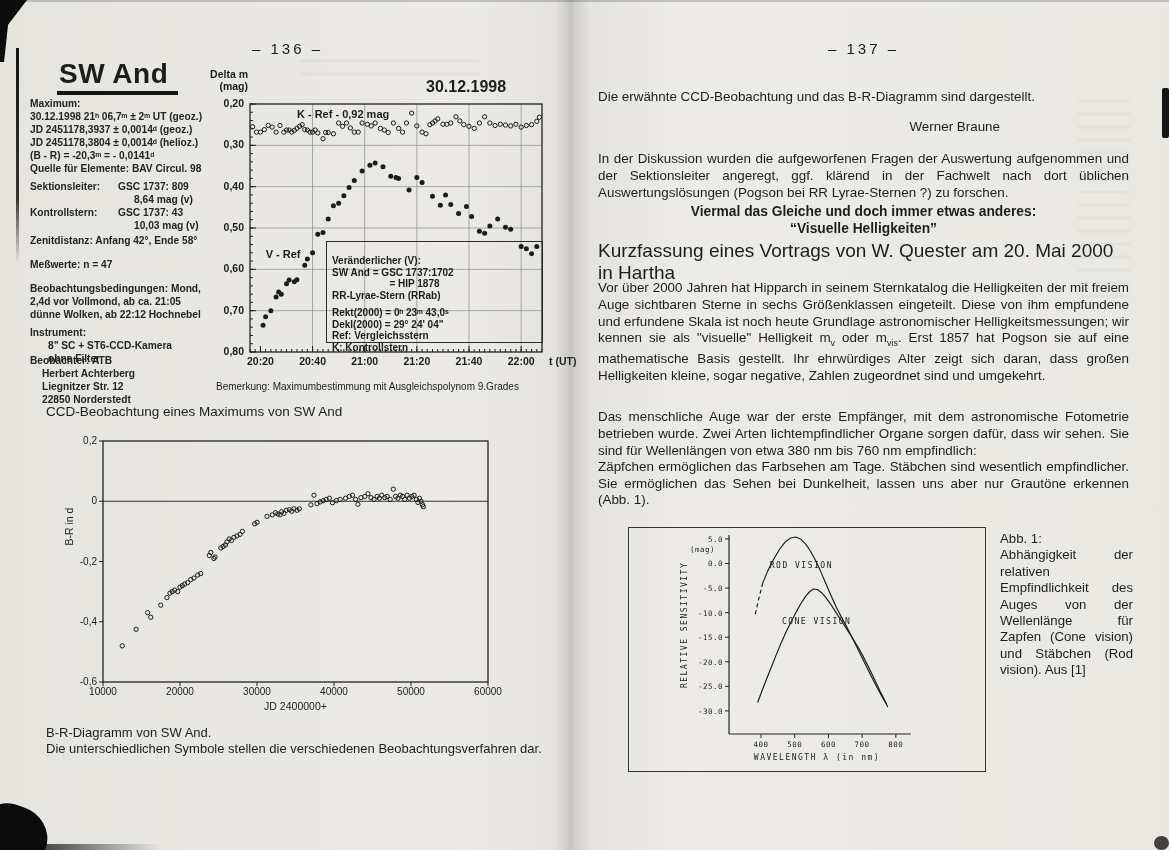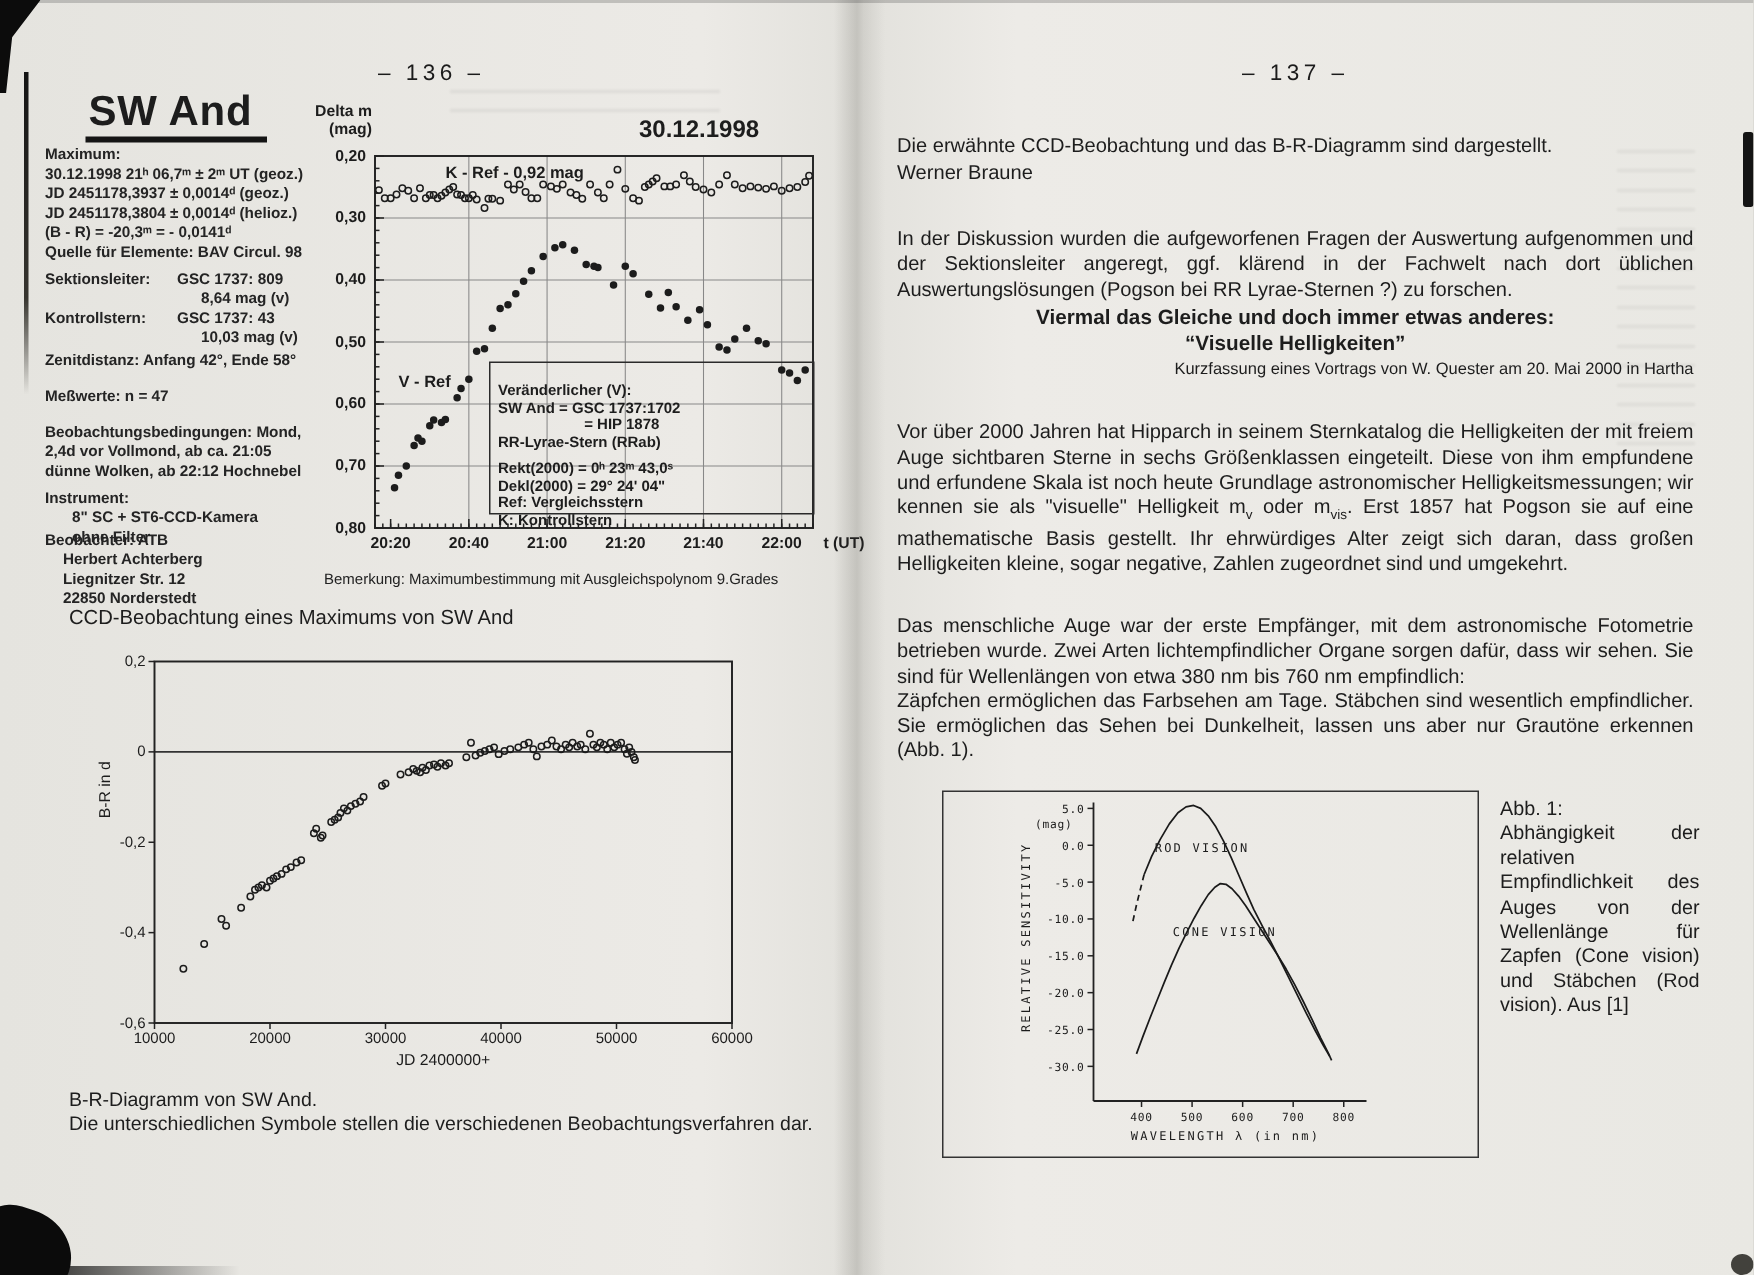--- a/index.html
+++ b/index.html
@@ -23,26 +23,26 @@
       font-size:10px;font-weight:bold;line-height:11.5px;padding:13px 0 0 5px;box-sizing:border-box}
   #legendbox .c{text-align:center;width:165px}
   #legendbox .gap{margin-top:6px}
   #remark{left:216px;top:381px;font-size:10px;color:#222}
   #cap-ccd{left:46px;top:404px;font-size:13.5px}
   #cap-br{left:46px;top:725px;font-size:13px;line-height:16px}
   
   #pgnum-r{left:598px;top:40px;width:531px;text-align:center}
   .rp{left:598px;width:531px;font-size:13.4px;line-height:16.6px;text-align:justify}
   #p1{top:76px;text-align:left}
-  #byline{top:107px;text-align:left;width:402px}
+  #byline{top:119px;text-align:right;width:402px}
   #p2{top:138px}
   .rh{left:598px;width:531px;text-align:center;font-weight:bold;font-size:13.8px}
   #h1{top:204px}
   #h2{top:221px}
-  #sub{left:598px;top:240px;width:531px;text-align:right;font-size:11px}
+  #sub{left:598px;top:240px;width:531px;text-align:left;font-size:19px}
   #p3{top:267px}
   #p4{top:396px}
   sub{font-size:9px}
   #figbox{left:628px;top:527px;width:358px;height:245px;border:1.5px solid #333;box-sizing:border-box}
   #figcap{left:1000px;top:531px;width:133px;font-size:13.2px;line-height:16.4px}
   #figcap .body{text-align:justify}
   
   svg{position:absolute;overflow:visible}
   text{fill:#1c1c1c}
   .lc-tick{font:bold 10.5px "Liberation Sans","DejaVu Sans",sans-serif}

